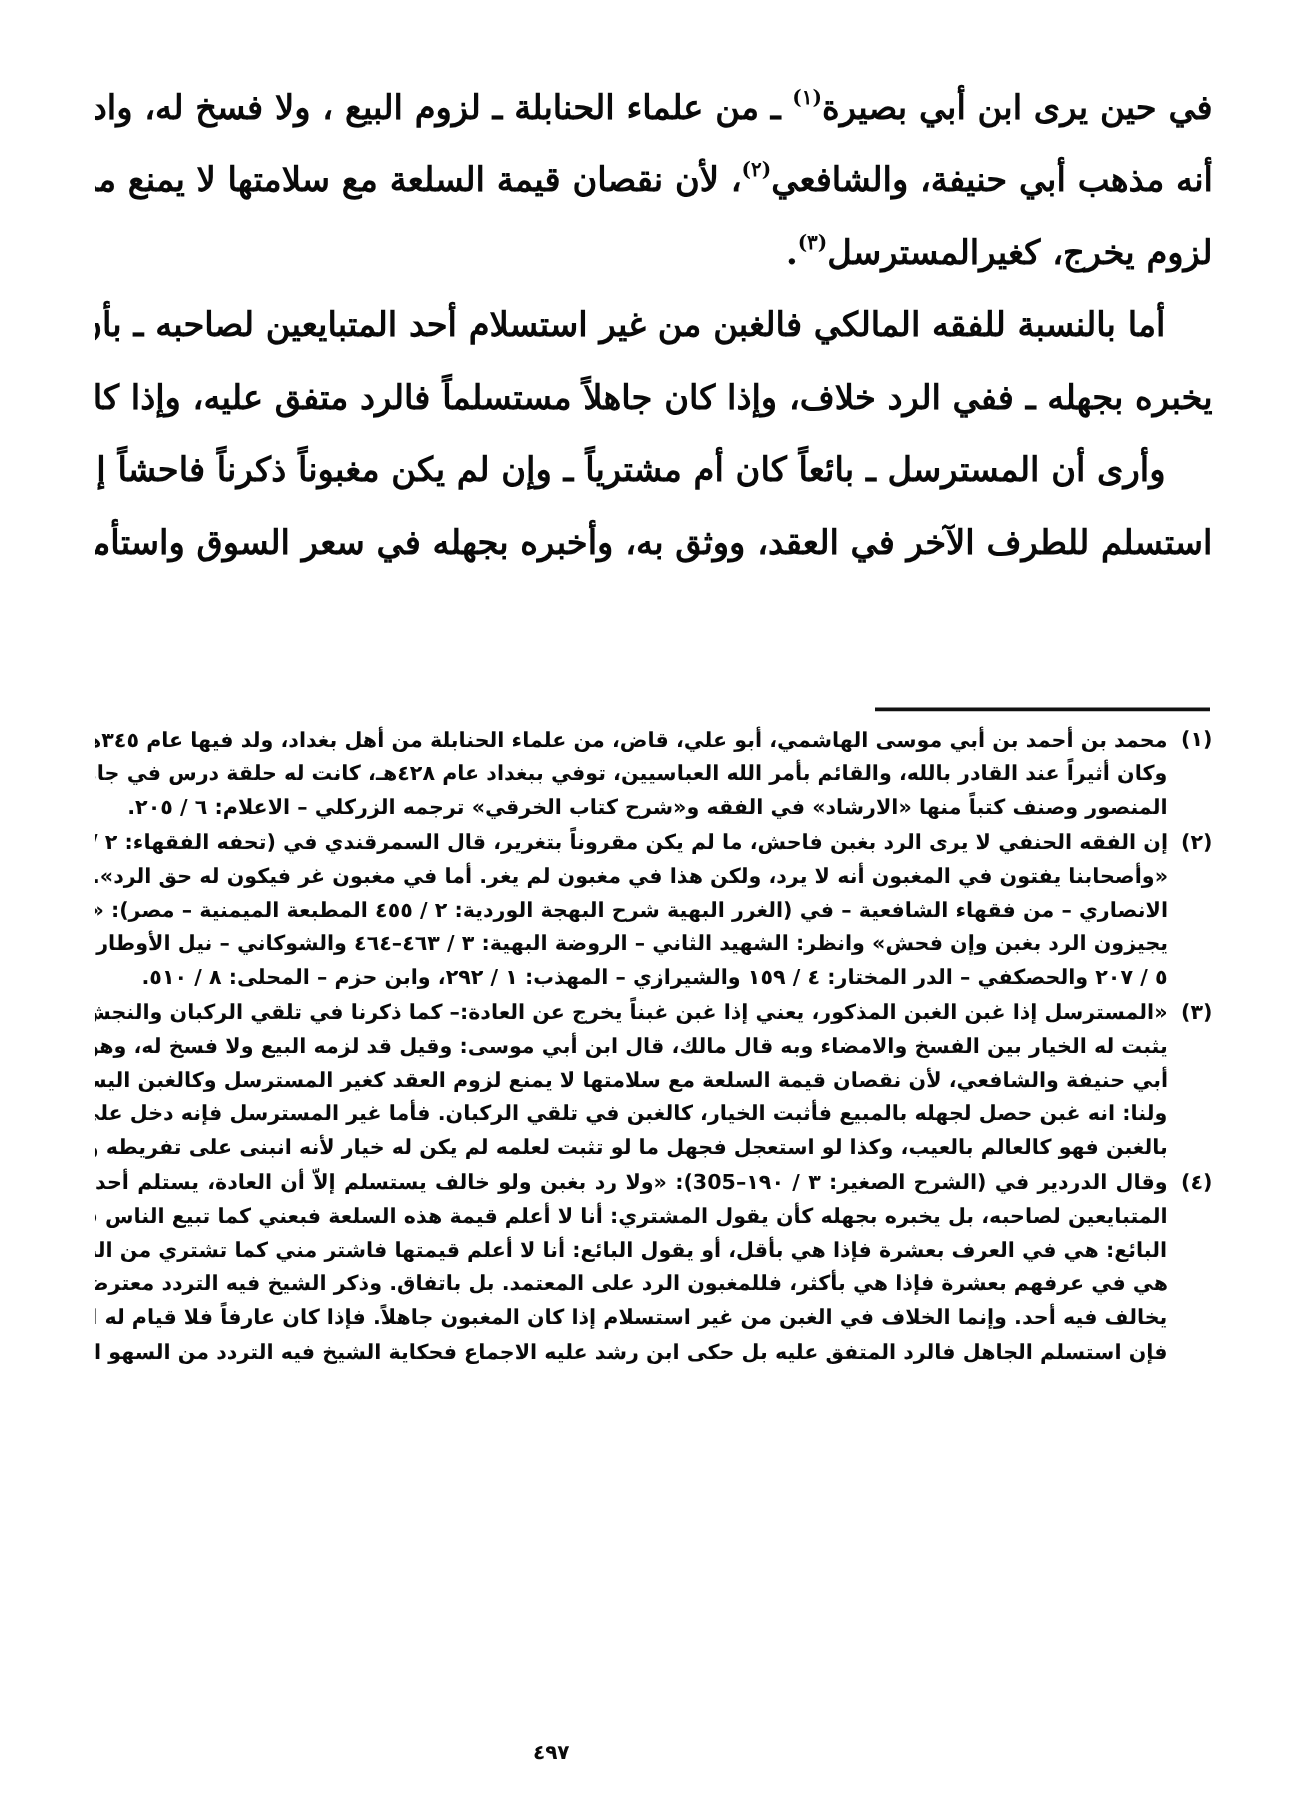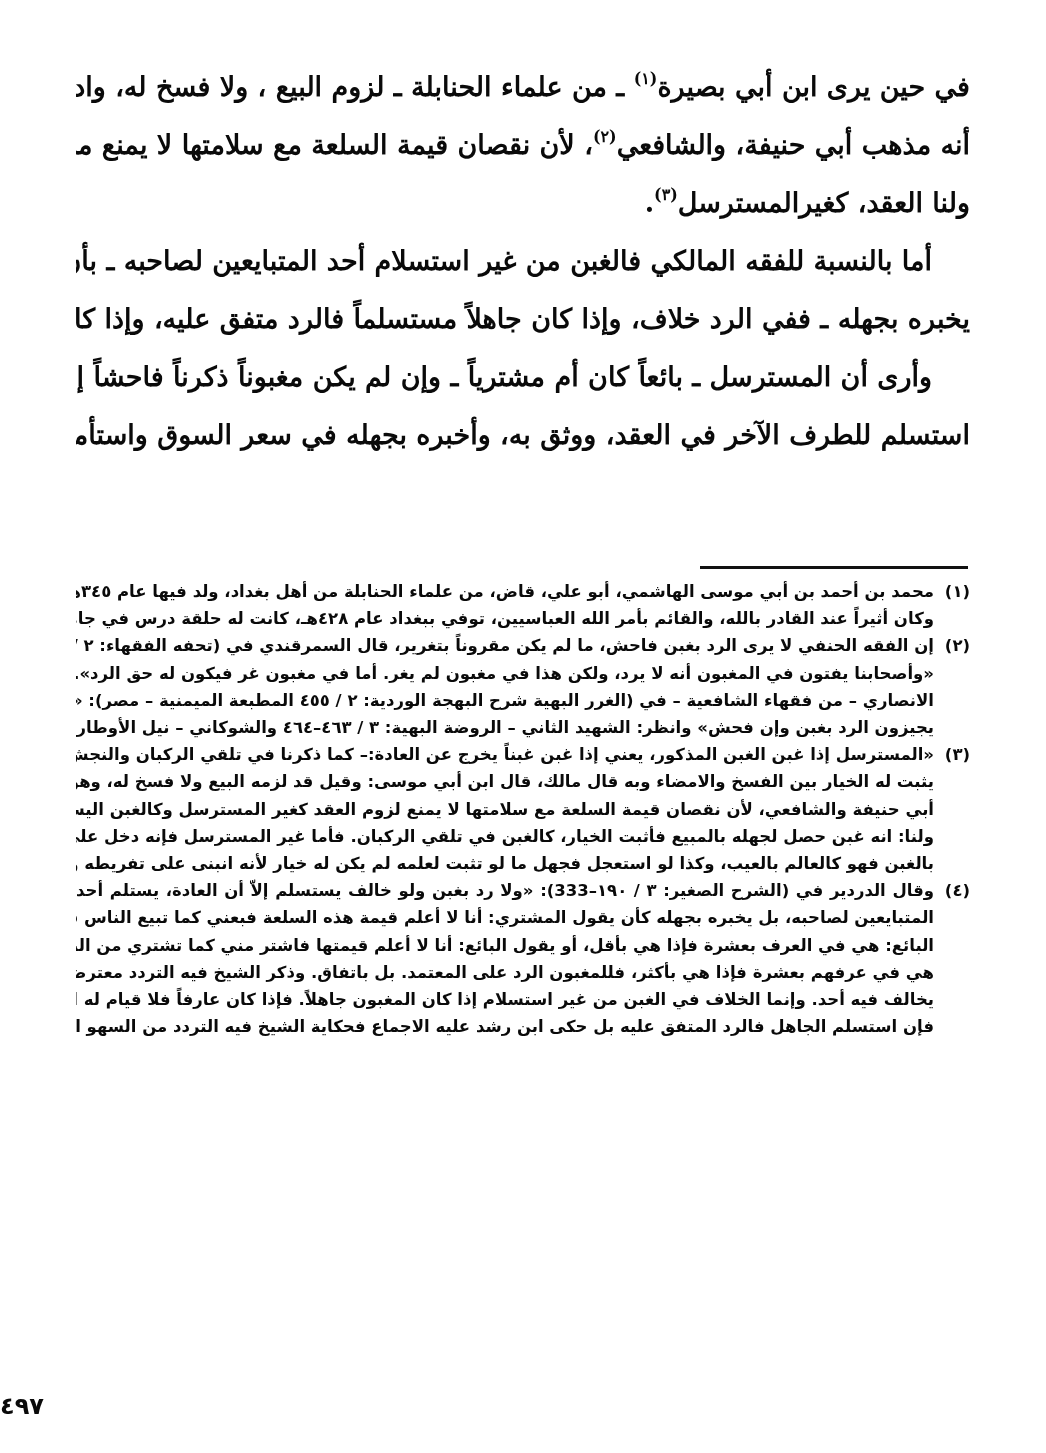--- a/index.html
+++ b/index.html
@@ -84,39 +84,39 @@
       margin-right: 36px;
     }
     .fn .fn-body .line {
       font-size: 16.5px;
     }
     .page-number {
       position: absolute;
       left: 0;
       width: 882px;
       top: 1392px;
-      text-align: left;
+      text-align: center;
       direction: rtl;
       font-family: "DejaVu Sans", sans-serif;
-      font-size: 24px;
+      font-size: 16px;
       font-weight: bold;
       letter-spacing: 1px;
     }
   </style>
 </head>
 <body>
 
 <div class="page">
 
   <div class="main-text">
 
     <p class="para">
       <span class="line"><span>في حين يرى ابن أبي بصيرة</span><sup class="fnref">(١)</sup><span> ـ من علماء الحنابلة ـ لزوم البيع ، ولا فسخ له، وادعى</span></span>
       <span class="line"><span>أنه مذهب أبي حنيفة، والشافعي</span><sup class="fnref">(٢)</sup><span>، لأن نقصان قيمة السلعة مع سلامتها لا يمنع من</span></span>
-      <span class="line last"><span>ولنا العقد، كغيرالمسترسل</span><sup class="fnref">(٣)</sup><span>.</span></span>
+      <span class="line last"><span>لزوم يخرج، كغيرالمسترسل</span><sup class="fnref">(٣)</sup><span>.</span></span>
     </p>
 
     <p class="para">
       <span class="line" style="padding-right:38px"><span>أما بالنسبة للفقه المالكي فالغبن من غير استسلام أحد المتبايعين لصاحبه ـ بأن</span></span>
       <span class="line"><span>يخبره بجهله ـ ففي الرد خلاف، وإذا كان جاهلاً مستسلماً فالرد متفق عليه، وإذا كان</span></span>
     </p>
 
     <p class="para">
       <span class="line" style="padding-right:38px"><span>وأرى أن المسترسل ـ بائعاً كان أم مشترياً ـ وإن لم يكن مغبوناً ذكرناً فاحشاً إذا</span></span>
       <span class="line"><span>استسلم للطرف الآخر في العقد، ووثق به، وأخبره بجهله في سعر السوق واستأمنه</span></span>
@@ -125,48 +125,50 @@
 
   <div class="separator"></div>
 
   <div class="footnotes">
 
     <div class="fn">
       <span class="fn-num">(١)</span>
       <div class="fn-body">
         <span class="line">محمد بن أحمد بن أبي موسى الهاشمي، أبو علي، قاض، من علماء الحنابلة من أهل بغداد، ولد فيها عام ٣٤٥هـ</span>
         <span class="line">وكان أثيراً عند القادر بالله، والقائم بأمر الله العباسيين، توفي ببغداد عام ٤٢٨هـ، كانت له حلقة درس في جامع</span>
+        <span class="line last">المنصور وصنف كتباً منها «الارشاد» في الفقه و«شرح كتاب الخرقي» ترجمه الزركلي – الاعلام: ٦ / ٢٠٥.</span>
       </div>
     </div>
 
     <div class="fn">
       <span class="fn-num">(٢)</span>
       <div class="fn-body">
         <span class="line">إن الفقه الحنفي لا يرى الرد بغبن فاحش، ما لم يكن مقروناً بتغرير، قال السمرقندي في (تحفه الفقهاء: ٢ / ١٣٦):</span>
         <span class="line">«وأصحابنا يفتون في المغبون أنه لا يرد، ولكن هذا في مغبون لم يغر. أما في مغبون غر فيكون له حق الرد». وقال</span>
         <span class="line">الانصاري – من فقهاء الشافعية – في (الغرر البهية شرح البهجة الوردية: ٢ / ٤٥٥ المطبعة الميمنية – مصر): «ولا</span>
         <span class="line">يجيزون الرد بغبن وإن فحش» وانظر: الشهيد الثاني – الروضة البهية: ٣ / ٤٦٣–٤٦٤ والشوكاني – نيل الأوطار:</span>
+        <span class="line last">٥ / ٢٠٧ والحصكفي – الدر المختار: ٤ / ١٥٩ والشيرازي – المهذب: ١ / ٢٩٢، وابن حزم – المحلى: ٨ / ٥١٠.</span>
       </div>
     </div>
 
     <div class="fn">
       <span class="fn-num">(٣)</span>
       <div class="fn-body">
         <span class="line">«المسترسل إذا غبن الغبن المذكور، يعني إذا غبن غبناً يخرج عن العادة:– كما ذكرنا في تلقي الركبان والنجش –</span>
         <span class="line">يثبت له الخيار بين الفسخ والامضاء وبه قال مالك، قال ابن أبي موسى: وقيل قد لزمه البيع ولا فسخ له، وهو مذهب</span>
         <span class="line">أبي حنيفة والشافعي، لأن نقصان قيمة السلعة مع سلامتها لا يمنع لزوم العقد كغير المسترسل وكالغبن اليسير.</span>
         <span class="line">ولنا: انه غبن حصل لجهله بالمبيع فأثبت الخيار، كالغبن في تلقي الركبان. فأما غير المسترسل فإنه دخل على بصيرة</span>
         <span class="line">بالغبن فهو كالعالم بالعيب، وكذا لو استعجل فجهل ما لو تثبت لعلمه لم يكن له خيار لأنه انبنى على تفريطه وتقصيره».</span>
       </div>
     </div>
 
     <div class="fn">
       <span class="fn-num">(٤)</span>
       <div class="fn-body">
-        <span class="line">وقال الدردير في (الشرح الصغير: ٣ / ١٩٠–333): «ولا رد بغبن ولو خالف يستسلم إلاّ أن العادة، يستلم أحد</span>
+        <span class="line">وقال الدردير في (الشرح الصغير: ٣ / ١٩٠–305): «ولا رد بغبن ولو خالف يستسلم إلاّ أن العادة، يستلم أحد</span>
         <span class="line">المتبايعين لصاحبه، بل يخبره بجهله كأن يقول المشتري: أنا لا أعلم قيمة هذه السلعة فبعني كما تبيع الناس فقال</span>
         <span class="line">البائع: هي في العرف بعشرة فإذا هي بأقل، أو يقول البائع: أنا لا أعلم قيمتها فاشتر مني كما تشتري من الناس. فقال:</span>
         <span class="line">هي في عرفهم بعشرة فإذا هي بأكثر، فللمغبون الرد على المعتمد. بل باتفاق. وذكر الشيخ فيه التردد معترضاً لأنه لم</span>
         <span class="line">يخالف فيه أحد. وإنما الخلاف في الغبن من غير استسلام إذا كان المغبون جاهلاً. فإذا كان عارفاً فلا قيام له اتفاقاً،</span>
         <span class="line last">فإن استسلم الجاهل فالرد المتفق عليه بل حكى ابن رشد عليه الاجماع فحكاية الشيخ فيه التردد من السهو البين».</span>
       </div>
     </div>
   </div>
 
   <div class="page-number">٤٩٧</div>

